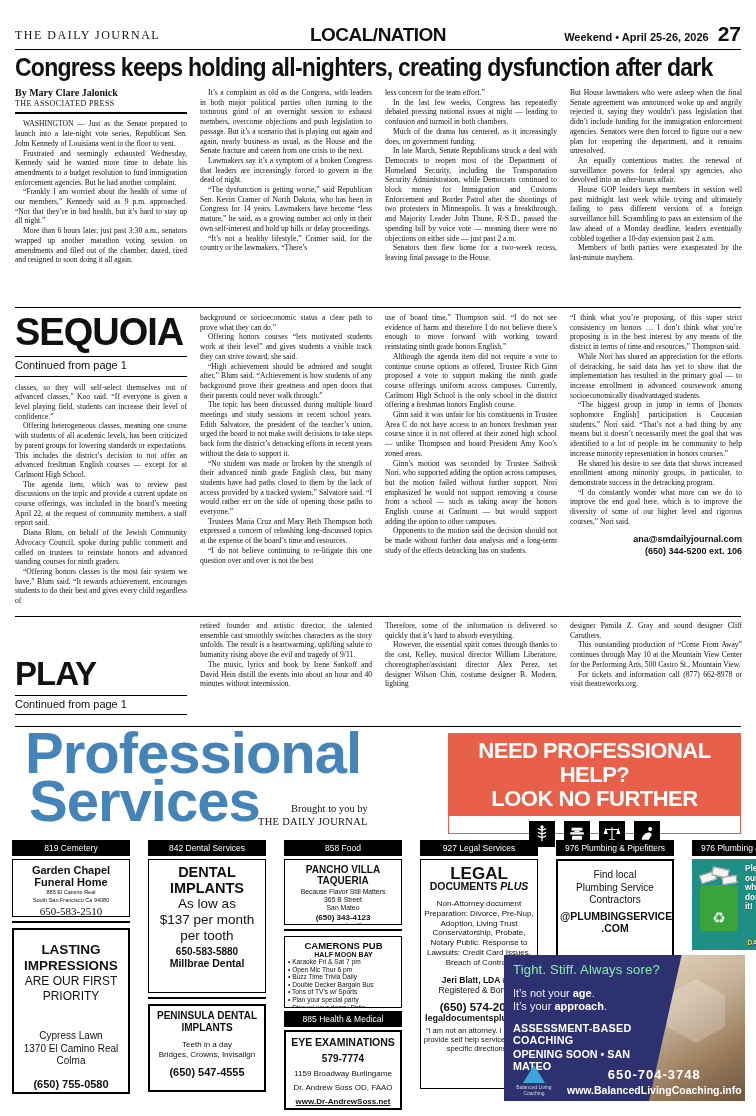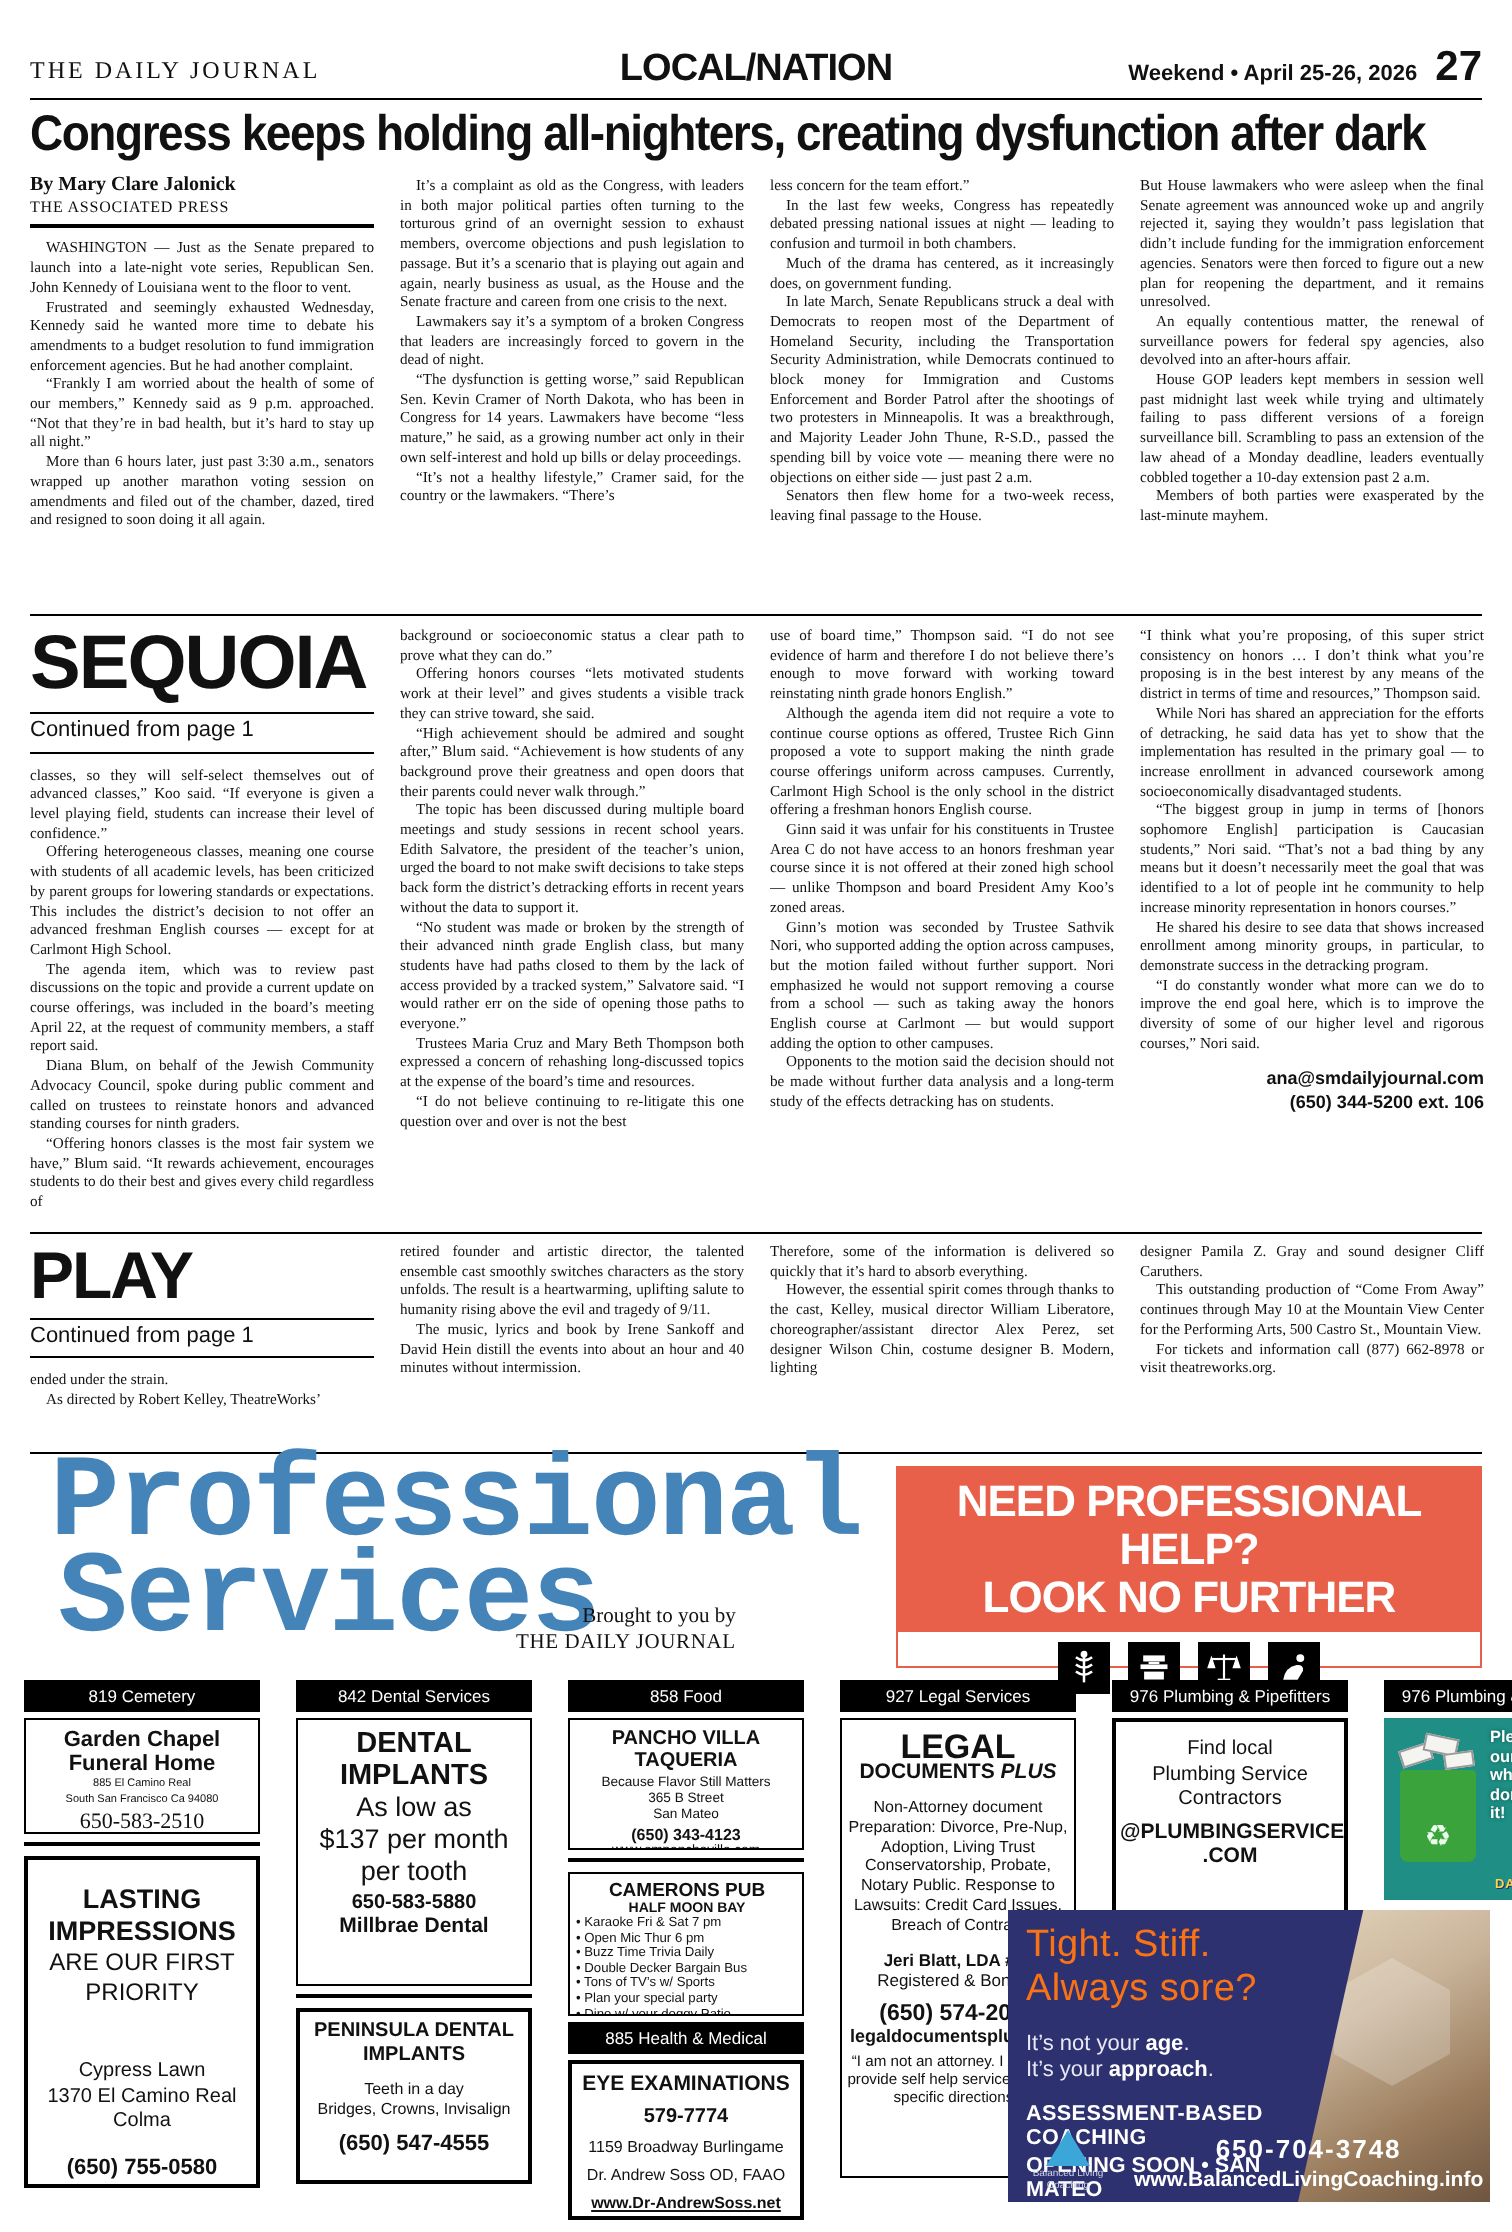--- a/index.html
+++ b/index.html
@@ -47,25 +47,25 @@
   .sequoia .col { height:300px; }
   .jump-headline { font-family:"Liberation Sans", sans-serif; font-weight:bold; font-size:38px;
     letter-spacing:-1px; line-height:1.05; text-align:left; }
   .cont-label { border-top:1px solid #000; border-bottom:1px solid #000;
     font-family:"Liberation Sans", sans-serif; font-size:11px; text-align:left;
     padding:4px 0 5px; margin:3px 0 6px; }
   .contact-block { margin-top:7px; text-align:right; font-family:"Liberation Sans", sans-serif;
     font-weight:bold; font-size:9px; line-height:12px; }
   .play { top:621px; height:100px; }
   .play .col { height:100px; }
-  .play .jump-headline { font-size:33px; }
+  .play .jump-headline { font-size:33px;margin-top:36px; }
   
   .services { position:absolute; left:15px; right:15px; top:733px; height:101px; }
   .ps-title { position:absolute; left:10px; top:-4px; color:#4484b8;
-    font-family:Liberation Mono, monospace; font-weight:bold; line-height:0.82; }
+    font-family:Liberation Sans, sans-serif; font-weight:bold; line-height:0.82; }
   .ps-line1 { font-size:58px; letter-spacing:-1px; }
   .ps-line2 { font-size:58px; letter-spacing:-1px; margin-left:4px; }
   .brought-by { position:absolute; left:243px; top:70px; font-size:10.5px; line-height:12.5px; text-align:right; }
   .brought-by .bb2 { letter-spacing:0.3px; }
   .services-right { position:absolute; left:433px; right:0; top:0; height:101px;
     border:1px solid #e8604a; background:#fff; }
   .cta-banner { background:#e8604a; color:#fff; text-align:center;
     font-family:"Liberation Sans", sans-serif; font-weight:bold; font-size:22px;
     line-height:1.08; letter-spacing:-0.5px; padding:5px 0 6px; }
   .icons-row { display:flex; justify-content:center; gap:9px; padding-top:5px; }
@@ -143,21 +143,21 @@
     color:#ffd24a; text-shadow:0.5px 0.5px 0 #203080; letter-spacing:0.5px; }
   
   .coaching { position:absolute; left:492px; top:115px; width:241px; height:146px;
     background:#2e3170; color:#fff; font-family:"Liberation Sans", sans-serif; overflow:hidden; }
   .coach-photo { position:absolute; right:0; top:0; width:96px; height:100%;
     background:linear-gradient(150deg,#e3d4ba 0%,#c9b49a 35%,#9a7c5c 70%,#6e5540 100%);
     clip-path:polygon(34% 0, 100% 0, 100% 100%, 0 100%); }
   .coach-photo::after { content:""; position:absolute; left:18px; top:24px; width:58px; height:64px;
     background:rgba(255,255,255,0.22); clip-path:polygon(50% 0,100% 25%,100% 75%,50% 100%,0 75%,0 25%); }
   .coach-text { position:absolute; left:9px; top:7px; width:150px; text-align:left; }
-  .coach-h { color:#f97316; font-size:19px; letter-spacing:0.2px; }
+  .coach-h { color:#86efac; font-size:13px; letter-spacing:0.2px; }
   .coach-sub { margin-top:10px; font-size:11px; line-height:13px; color:#e8e9f4; }
   .coach-sub b { color:#ffffff; }
   .coach-line3 { margin-top:9px; font-weight:bold; font-size:10.8px; letter-spacing:0.2px; }
   .coach-line4 { margin-top:2px; font-weight:bold; font-size:10.8px; }
   .coach-bottom { position:absolute; left:7px; bottom:5px; display:flex; align-items:flex-end; gap:10px; }
   .coach-logo { width:46px; text-align:center; }
   .coach-tri { width:0; height:0; margin:0 auto; border-left:11px solid transparent;
     border-right:11px solid transparent; border-bottom:18px solid #3ba7d9; }
   .coach-logo-label { font-size:5px; line-height:6px; color:#cfd4ea; margin-top:1px; }
   .coach-nums { text-align:center; }

